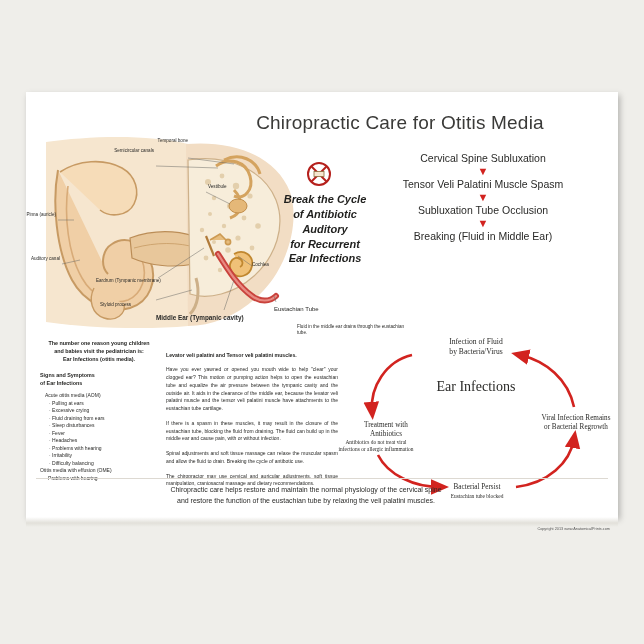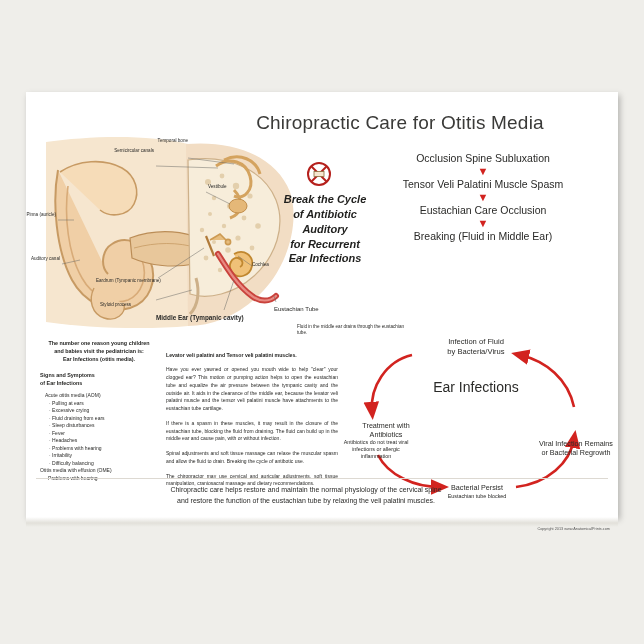--- a/index.html
+++ b/index.html
@@ -60,31 +60,31 @@
     text-align:center;font-size:10.5px;color:#2a2a28;
   }
   .flow-arrow{
     text-align:center;color:#d2231f;font-size:11px;line-height:10px;
     margin:2px 0 2px 0;
   }
   .arrow-glyph{display:block;}
 
   
   .cycle{
-    position:absolute;left:340px;top:335px;width:272px;height:170px;
+    position:absolute;left:340px;top:335px;width:272px;height:170px;font-family:Liberation Serif, serif;
   }
   .cycle-title{
     position:absolute;left:56px;top:44px;width:160px;text-align:center;
     font-size:14px;color:#2a2a28;line-height:1.15;
   }
   .cyc-node{position:absolute;font-size:6.6px;color:#2a2a28;line-height:1.3;}
   .cyc-top{left:62px;top:2px;width:148px;text-align:center;font-size:7.6px;}
   .cyc-left{left:12px;top:86px;width:68px;text-align:center;font-size:7.2px;}
   .cyc-left-sub{left:-2px;top:104px;width:76px;text-align:center;font-size:5.4px;line-height:1.25;}
-  .cyc-right{left:196px;top:104px;width:80px;text-align:center;font-size:7.2px;}
+  .cyc-right{left:196px;top:79px;width:80px;text-align:center;font-size:7.2px;}
   .cyc-bottom{left:78px;top:148px;width:118px;text-align:center;font-size:7.2px;}
   .cyc-bottom-sub{left:78px;top:158px;width:118px;text-align:center;font-size:5.4px;}
 
   
   .left-col{position:absolute;left:40px;top:340px;width:118px;}
   .lc-head{
     font-size:5.4px;font-weight:bold;text-align:center;line-height:1.45;color:#1f1f1d;
   }
   .lc-sub{
     font-size:5.4px;font-weight:bold;margin-top:9px;line-height:1.45;color:#1f1f1d;
@@ -222,29 +222,29 @@
   </div>
   <div class="break-cycle">
     <div>Break the Cycle</div>
     <div>of Antibiotic</div>
     <div>Auditory</div>
     <div>for Recurrent</div>
     <div>Ear Infections</div>
   </div>
 
   <div class="flow">
-    <div class="flow-step">Occlusion Spine Subluxation</div>
+    <div class="flow-step">Cervical Spine Subluxation</div>
     <div class="flow-arrow">
         <span class="arrow-glyph">▼</span>
       </div>
     <div class="flow-step">Tensor Veli Palatini Muscle Spasm</div>
     <div class="flow-arrow">
         <span class="arrow-glyph">▼</span>
       </div>
-    <div class="flow-step">Eustachian Care Occlusion</div>
+    <div class="flow-step">Subluxation Tube Occlusion</div>
     <div class="flow-arrow">
         <span class="arrow-glyph">▼</span>
       </div>
     <div class="flow-step">Breaking (Fluid in Middle Ear)</div>
   </div>
 
   <div class="cycle">
     <svg width="272" height="170" viewBox="0 0 272 170">
       <defs>
         <marker id="ah" markerWidth="7" markerHeight="7" refX="3.5" refY="3" orient="auto">

